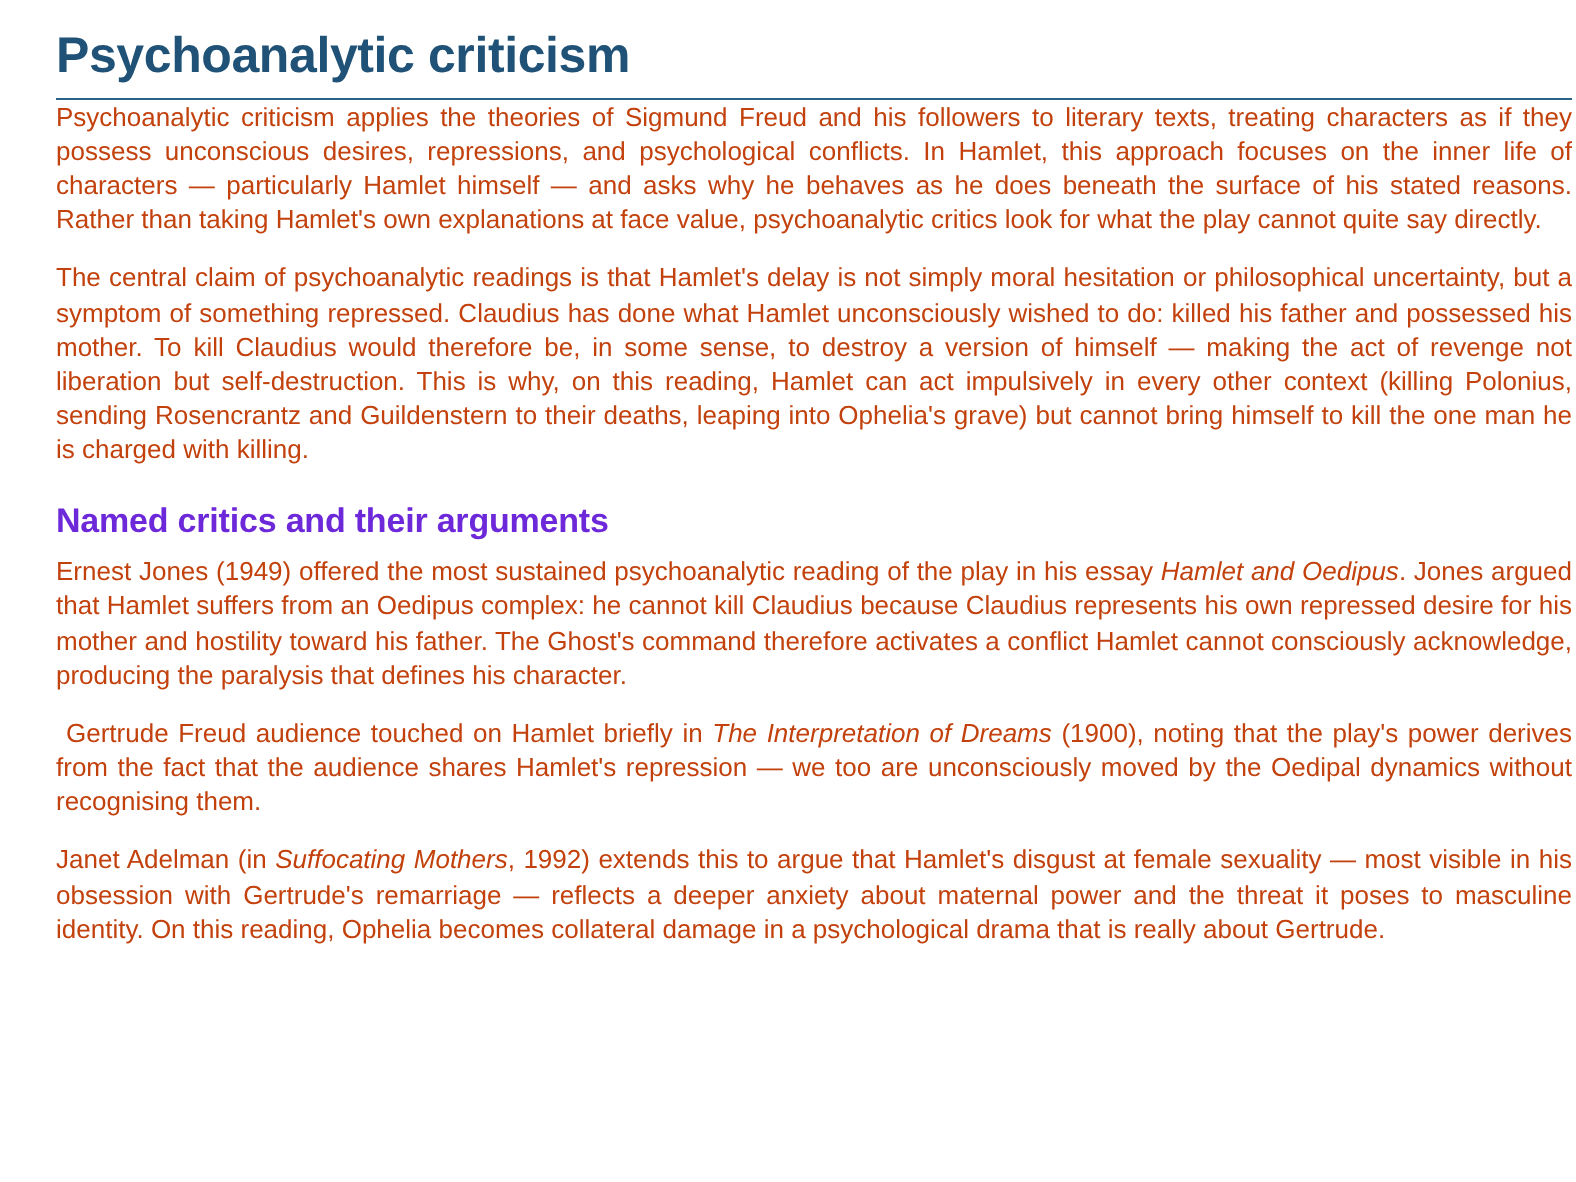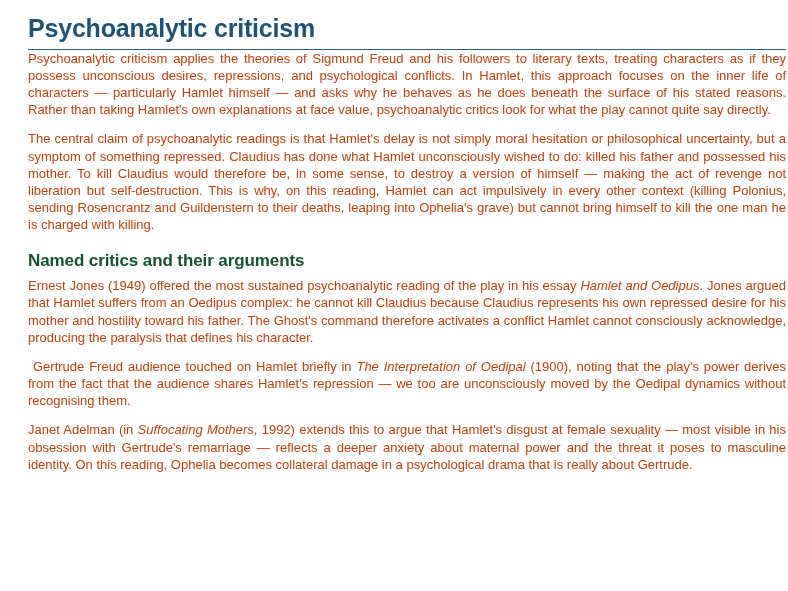--- a/index.html
+++ b/index.html
@@ -31,21 +31,21 @@
   }
   .title-rule {
     height: 1px;
     background: #2a6186;
     margin: 6px 0 0 14px;
     width: 758px;
   }
   .section-heading {
     font-size: 17px;
     font-weight: bold;
-    color: #14532d;
+    color: #6d28d9;
     margin: 18px 0 6px 14px;
     letter-spacing: -0.1px;
   }
   p.body-text {
     font-size: 13px;
     line-height: 1.32;
     text-align: justify;
     margin: 0 0 12px 14px;
     width: 758px;
     color: #c2410c;
@@ -74,20 +74,20 @@
     <span>The central claim of psychoanalytic readings is that Hamlet's delay is not simply moral hesitation or philosophical uncertainty, but a symptom of something repressed. Claudius has done what Hamlet unconsciously wished to do: killed his father and possessed his mother. To kill Claudius would therefore be, in some sense, to destroy a version of himself — making the act of revenge not liberation but self-destruction. This is why, on this reading, Hamlet can act impulsively in every other context (killing Polonius, sending Rosencrantz and Guildenstern to their deaths, leaping into Ophelia's grave) but cannot bring himself to kill the one man he is charged with killing.</span>
   </p>
 
   <h2 class="section-heading">Named critics and their arguments</h2>
 
   <p class="body-text">
     <span class="b">Ernest Jones</span><span> (1949) offered the most sustained psychoanalytic reading of the play in his essay </span><span class="i">Hamlet and Oedipus</span><span>. Jones argued that Hamlet suffers from an Oedipus complex: he cannot kill Claudius because Claudius represents his own repressed desire for his mother and hostility toward his father. The Ghost's command therefore activates a conflict Hamlet cannot consciously acknowledge, producing the paralysis that defines his character.</span>
   </p>
 
   <p class="body-text indent">
-    <span class="b">Gertrude Freud</span><span> audience touched on Hamlet briefly in </span><span class="i">The Interpretation of Oedipal</span><span> (1900), noting that the play's power derives from the fact that the audience shares Hamlet's repression — we too are unconsciously moved by the Oedipal dynamics without recognising them.</span>
+    <span class="b">Gertrude Freud</span><span> audience touched on Hamlet briefly in </span><span class="i">The Interpretation of Dreams</span><span> (1900), noting that the play's power derives from the fact that the audience shares Hamlet's repression — we too are unconsciously moved by the Oedipal dynamics without recognising them.</span>
   </p>
 
   <p class="body-text">
     <span class="b">Janet Adelman</span><span> (in </span><span class="i">Suffocating Mothers</span><span>, 1992) extends this to argue that Hamlet's disgust at female sexuality — most visible in his obsession with Gertrude's remarriage — reflects a deeper anxiety about maternal power and the threat it poses to masculine identity. On this reading, Ophelia becomes collateral damage in a psychological drama that is really about Gertrude.</span>
   </p>
 
 </div>
 
 </body></html>

